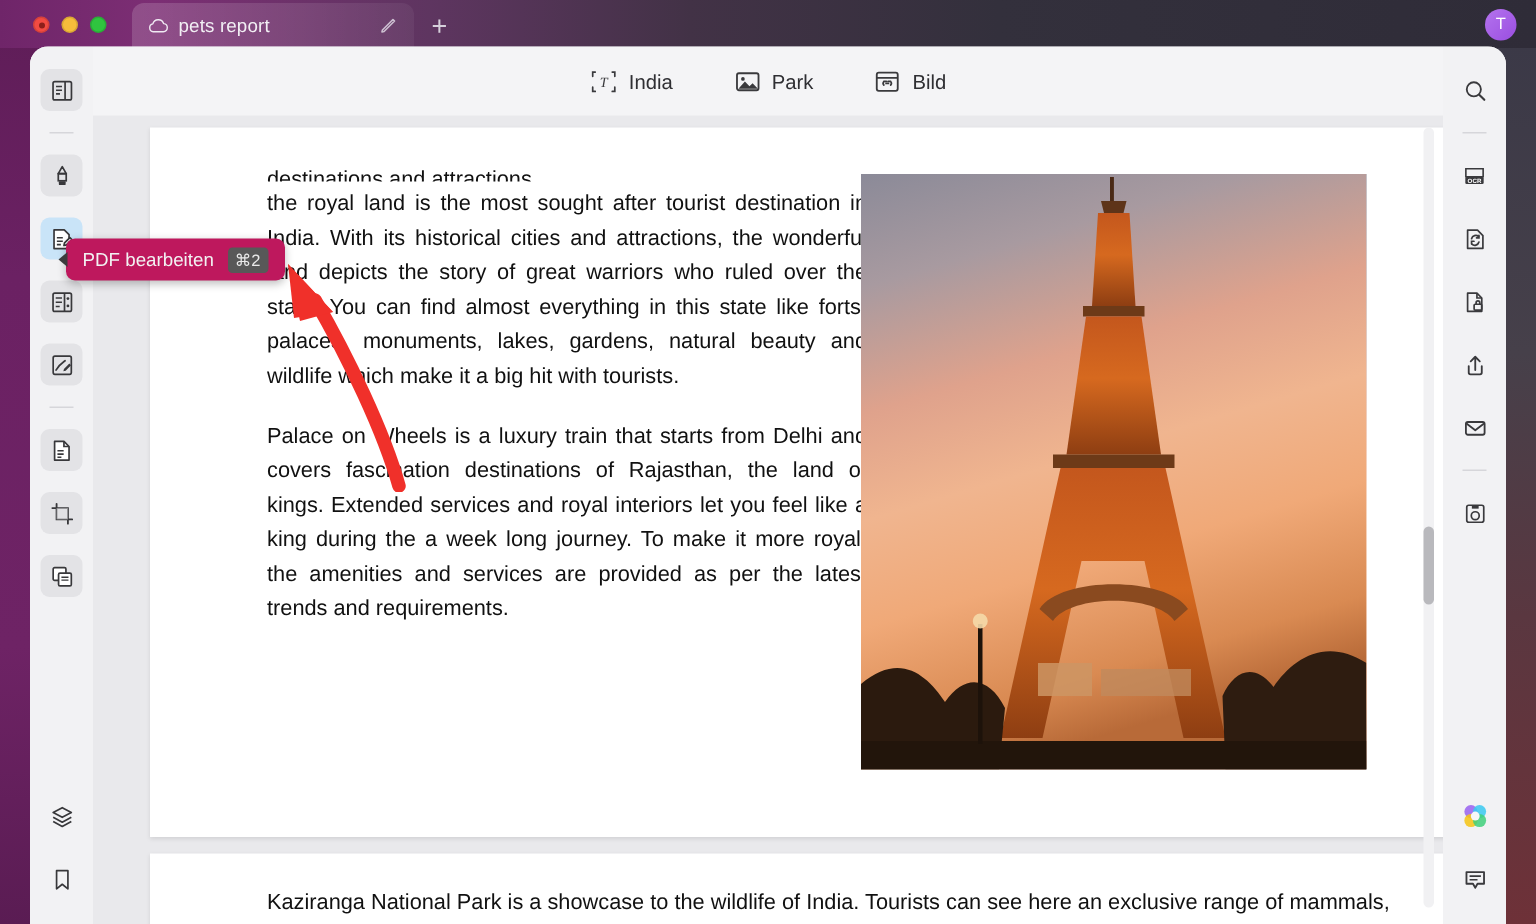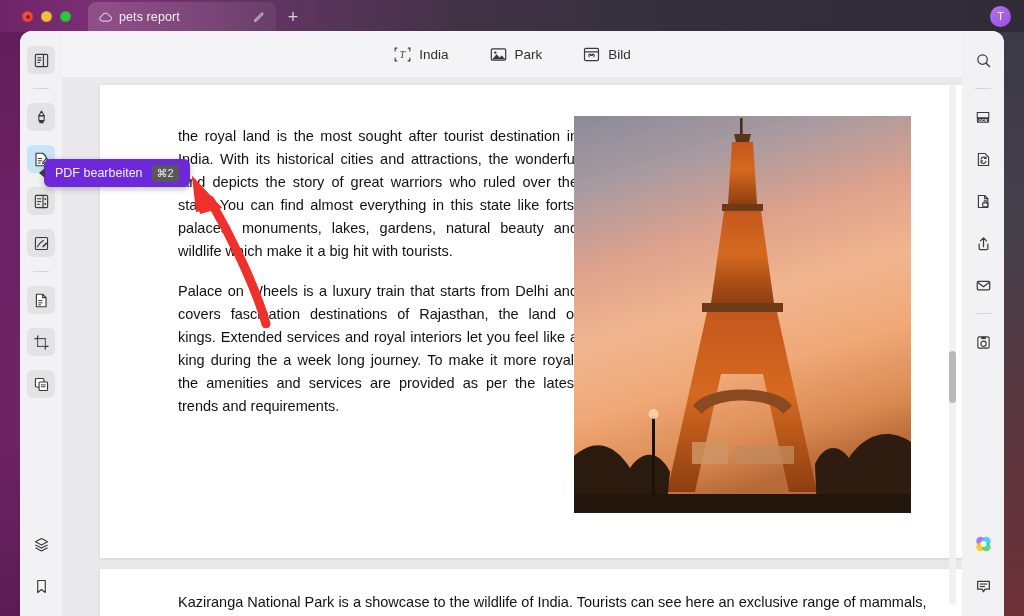--- a/index.html
+++ b/index.html
@@ -159,21 +159,21 @@
   }
   .scroll-thumb {
     position: absolute; right: 6px; top: 274px; width: 7px; height: 52px;
     background: #b9b9bd; border-radius: 4px;
   }
 
   
   .tooltip {
     position: absolute; left: 44px; top: 159px;
     height: 28px;
-    background: #6d28d9; border-radius: 6px;
+    background: #be185d; border-radius: 6px;
     display: flex; align-items: center; gap: 9px;
     padding: 0 11px;
     box-shadow: 0 2px 6px rgba(0,0,0,.25);
     z-index: 40;
     text-align: right;
   }
   .tooltip-label { color: #f2f2f2; font-size: 12.5px; white-space: nowrap; }
   .tooltip-kbd {
     background: #585858; color: #eaeaea;
     font-size: 11px; padding: 2px 5px; border-radius: 3px;
@@ -355,20 +355,21 @@
           <line x1="8.6" y1="10.1" x2="11.4" y2="10.1" stroke="#3a3a3d" stroke-width="1.2"></line>
         </svg>
         <span>Bild</span>
       </div>
     </div>
 
     <div class="canvas">
 
       <div class="page page-1">
 
+        <div class="clip-line">destinations and attractions</div>
 
         <div class="doc-col-left">
           <p>the royal land is the most sought after tourist destination in India. With its historical cities and attractions, the wonderful land depicts the story of great warriors who ruled over the state. You can find almost everything in this state like forts, palaces, monuments, lakes, gardens, natural beauty and wildlife which make it a big hit with tourists.</p>
           <p>Palace on Wheels is a luxury train that starts from Delhi and covers fascination destinations of Rajasthan, the land of kings. Extended services and royal interiors let you feel like a king during the a week long journey. To make it more royal, the amenities and services are provided as per the latest trends and requirements.</p>
         </div>
 
         <div class="doc-photo">
           <svg class="tower" viewBox="0 0 337 397" preserveAspectRatio="none">
             <defs>
               <linearGradient id="sky" x1="0" y1="0" x2="0.25" y2="1">

